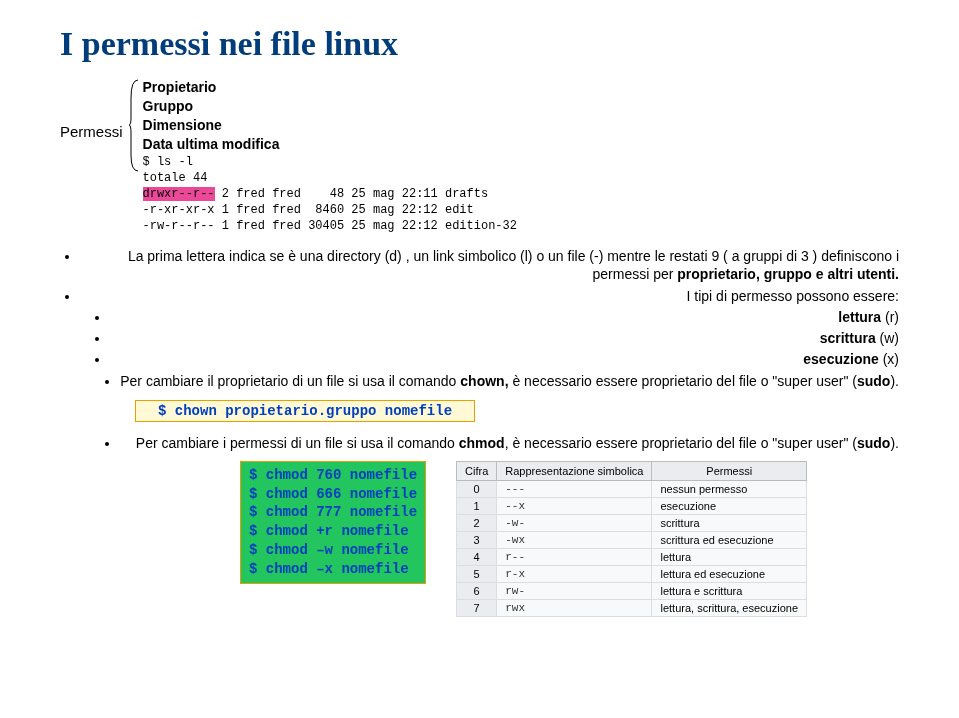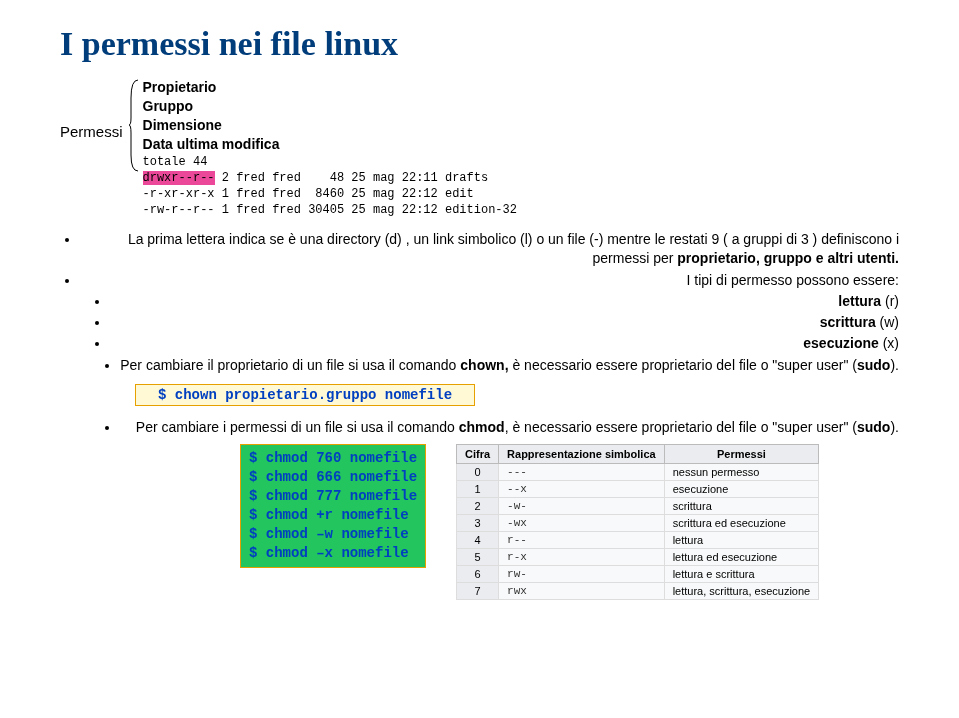--- a/index.html
+++ b/index.html
@@ -85,21 +85,21 @@
     gap: 30px;
     margin-top: 8px;
   }
   .perm-table {
     border-collapse: collapse;
     font-family: Arial, sans-serif;
     font-size: 11px;
   }
   .perm-table th {
     background: #eaecf0;
-    font-weight: bold;
+    font-weight: normal;
     text-align: center;
     border: 1px solid #bbb;
     padding: 3px 8px;
   }
   .perm-table td {
     border: 1px solid #ddd;
     padding: 2px 8px;
     background: #f8f9fa;
   }
   .perm-table td:first-child {
@@ -126,20 +126,21 @@
     </svg>
   </div>
   <div class="ls-block">
     <div class="ls-header">
       <span style="width:102px;"></span>
       <span style="width:70px;">Propietario</span>
       <span style="width:52px;">Gruppo</span>
       <span style="width:70px;">Dimensione</span>
       <span>Data ultima modifica</span>
     </div>
+    <div class="ls-line">$ ls -l</div>
     <div class="ls-line">totale 44</div>
     <div class="ls-line"><span class="highlight-yellow">drwxr--r--</span><span> 2 fred fred    48 25 mag 22:11 drafts</span></div>
     <div class="ls-line">-r-xr-xr-x 1 fred fred  8460 25 mag 22:12 edit</div>
     <div class="ls-line">-rw-r--r-- 1 fred fred 30405 25 mag 22:12 edition-32</div>
   </div>
 </div>
 
 <ul class="main">
   <li>
     <span>La prima lettera indica se è una directory (d) , un link simbolico (l) o un file (-)  mentre le restati 9 ( a gruppi di 3 ) definiscono i permessi per </span><b>proprietario, gruppo e altri utenti.</b>

